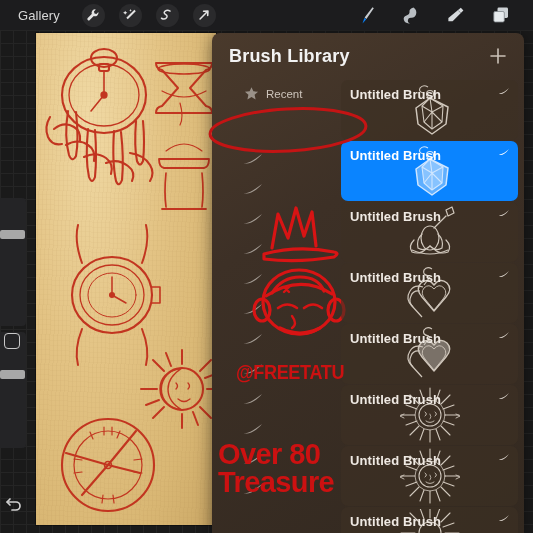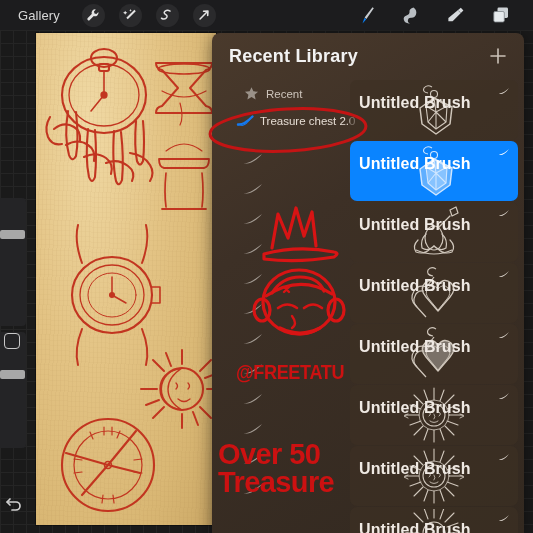--- a/index.html
+++ b/index.html
@@ -105,22 +105,22 @@
   .brush-col {
     position: relative; width: 198px; height: 453px;
     padding: 0 6px 0 0;
   }
   .brush-row {
     position: relative; height: 59.5px; margin-bottom: 1.5px;
     border-radius: 7px; background: rgba(62,48,36,.62); overflow: hidden;
   }
   .brush-row.sel { background: #0a84ff; }
   .brush-name {
-    position: absolute; left: 9px; top: 14px; z-index: 3;
-    color: #efe9e3; font-size: 16px; font-weight: bold; letter-spacing: .1px;
+    position: absolute; left: 9px; top: 7px; z-index: 3;
+    color: #efe9e3; font-size: 13px; font-weight: bold; letter-spacing: .1px;
   }
   .brush-row.sel .brush-name { color: #ffffff; }
   .brush-tick { position: absolute; right: 8px; top: 7px; width: 13px; height: 8px; z-index: 3; }
   .brush-art { position: absolute; left: 50%; top: 50%; transform: translate(-50%,-50%); }
 
   
   .overlay { position: absolute; left: 0; top: 0; width: 533px; height: 533px; z-index: 30; pointer-events: none; }
   .ov-text {
     position: absolute; color: #cc1111; font-weight: bold;
     font-family: "Liberation Sans", sans-serif;
@@ -223,50 +223,41 @@
   <div class="undo-btn">
     <svg width="20" height="20" viewBox="0 0 20 20">
       <path d="M6 6 L3 9 L6 12" fill="none" stroke="#cfcfcf" stroke-width="1.7" stroke-linecap="round" stroke-linejoin="round"></path>
       <path d="M3.3 9 H12 a4 4 0 0 1 0 8 H8" fill="none" stroke="#cfcfcf" stroke-width="1.7" stroke-linecap="round"></path>
     </svg>
   </div>
 
   <div class="panel">
 
     <div class="panel-head">
-      <div class="panel-title">Recent Library</div>
+      <div class="panel-title">Brush Library</div>
       <div class="panel-plus">
         <svg width="20" height="20" viewBox="0 0 20 20">
           <path d="M10 3 V17 M3 10 H17" stroke="#cbc2b8" stroke-width="1.6" stroke-linecap="round"></path>
         </svg>
       </div>
     </div>
 
     <div class="panel-body">
 
       <div class="cat-col">
 
         <div class="cat-row">
           <div class="cat-ico">
             <svg width="15" height="15" viewBox="0 0 16 16">
               <path d="M8 1.2 L10 5.7 L15 6.2 L11.3 9.4 L12.4 14.3 L8 11.7 L3.6 14.3 L4.7 9.4 L1 6.2 L6 5.7 Z" fill="#9a9188"></path>
             </svg>
           </div>
           <span class="cat-label">Recent</span>
         </div>
 
-        <div class="cat-row cat-sel">
-          <div class="cat-ico">
-            <svg width="24" height="16" viewBox="0 0 24 16">
-              <path d="M1 12 C5 13.5 11 11 16 4 C12 11.5 6 15 1 12 Z" fill="#1479ef"></path>
-              <path d="M2 11.5 C7 12 12 8 16.5 3.5" fill="none" stroke="#1479ef" stroke-width="2.4" stroke-linecap="round"></path>
-            </svg>
-          </div>
-          <span class="cat-label">Treasure chest 2.0</span>
-        </div>
 
         <div class="stroke-list">
           <div class="stroke-mark"><svg width="22" height="14" viewBox="0 0 22 14">
                 <path d="M2 11 C7 12 13 7 20 2 C14 9 7 13 2 11 Z" fill="#a49c94"></path>
               </svg></div>
           <div class="stroke-mark"><svg width="22" height="14" viewBox="0 0 22 14">
                 <path d="M2 11 C7 12 13 7 20 2 C14 9 7 13 2 11 Z" fill="#a49c94"></path>
               </svg></div>
           <div class="stroke-mark"><svg width="22" height="14" viewBox="0 0 22 14">
                 <path d="M2 11 C7 12 13 7 20 2 C14 9 7 13 2 11 Z" fill="#a49c94"></path>
@@ -470,21 +461,21 @@
 
       </div>
     </div>
   </div>
 
   <div class="overlay">
     <svg width="533" height="533" viewBox="0 0 533 533">
       <ellipse cx="288" cy="130" rx="78" ry="21" transform="rotate(-3 288 130)" fill="none" stroke="#c41414" stroke-width="3"></ellipse>
     </svg>
     <div class="ov-text ov-handle">@FREETATU</div>
-    <div class="ov-text ov-l1">Over 50</div>
+    <div class="ov-text ov-l1">Over 80</div>
     <div class="ov-text ov-l2">Treasure</div>
   </div>
 
   <div class="toolbar">
     <div class="tb-gallery">Gallery</div>
     <div class="tb-left">
 
       <div class="tb-circ">
         <svg width="14" height="14" viewBox="0 0 16 16">
           <path d="M11.2 1.6 a4 4 0 0 0 -4.6 5.3 L2 11.5 a1.6 1.6 0 0 0 2.3 2.3 l4.6 -4.6 a4 4 0 0 0 5.3 -4.6 l-2.3 2.3 l-2.2 -0.6 l-0.6 -2.2 Z" fill="#e2e2e2"></path>

